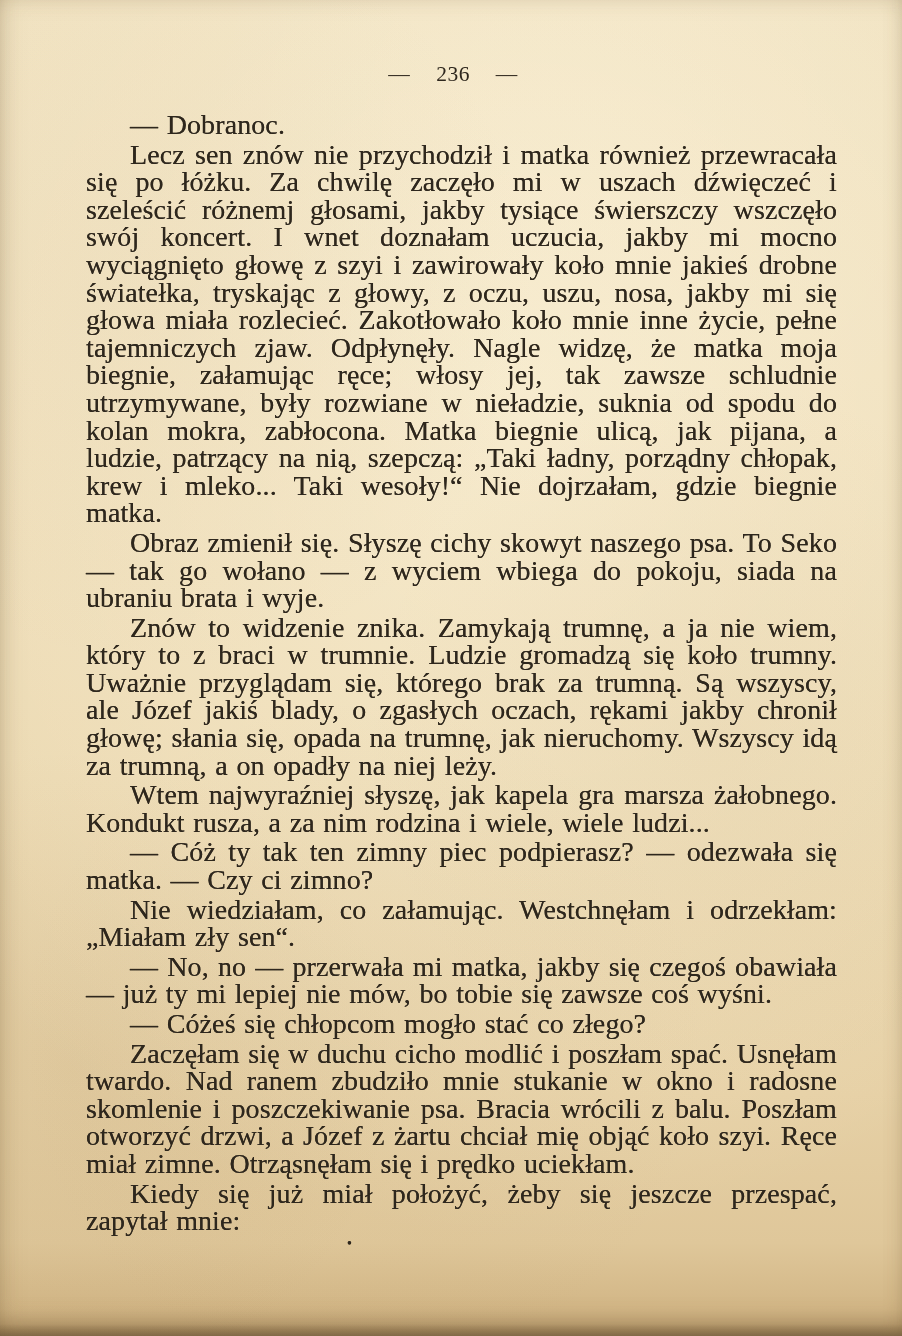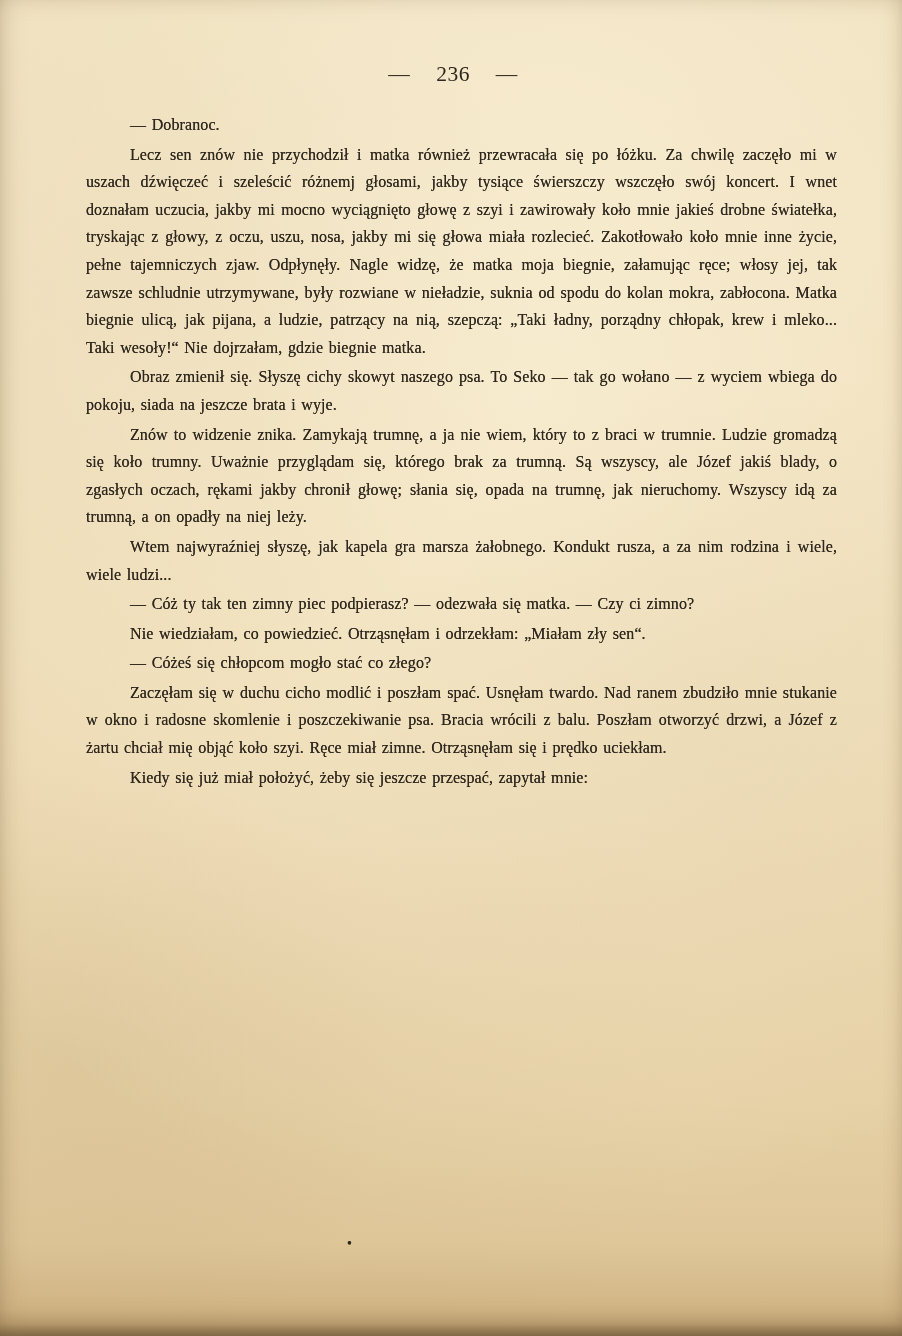--- a/index.html
+++ b/index.html
@@ -53,21 +53,21 @@
     box-sizing: border-box;
   }
   .text-block {
     position: absolute;
     left: 86px;
     top: 111px;
     width: 751px;
   }
   .text-block p {
     margin: 0 0 2px 0;
-    font-size: 16px;
+    font-size: 28px;
     line-height: 27.6px;
     text-align: justify;
     text-indent: 44px;
     letter-spacing: 0.1px;
     word-spacing: 1.5px;
     text-shadow: 0 0 0.6px rgba(46,39,29,0.85);
   }
   .end-mark {
     position: absolute;
     left: 347px;
@@ -90,25 +90,26 @@
 </head>
 <body>
 
 <div class="scan-page">
 
   <div class="page-number-row">— 236 —</div>
 
   <div class="text-block">
     <p>— Dobranoc.</p>
     <p>Lecz sen znów nie przychodził i matka również przewracała się po łóżku. Za chwilę zaczęło mi w uszach dźwięczeć i szeleścić różnemj głosami, jakby tysiące świerszczy wszczęło swój koncert. I wnet doznałam uczucia, jakby mi mocno wyciągnięto głowę z szyi i zawirowały koło mnie jakieś drobne światełka, tryskając z głowy, z oczu, uszu, nosa, jakby mi się głowa miała rozlecieć. Zakotłowało koło mnie inne życie, pełne tajemniczych zjaw. Odpłynęły. Nagle widzę, że matka moja biegnie, załamując ręce; włosy jej, tak zawsze schludnie utrzymywane, były rozwiane w nieładzie, suknia od spodu do kolan mokra, zabłocona. Matka biegnie ulicą, jak pijana, a ludzie, patrzący na nią, szepczą: „Taki ładny, porządny chłopak, krew i mleko... Taki wesoły!“ Nie dojrzałam, gdzie biegnie matka.</p>
-    <p>Obraz zmienił się. Słyszę cichy skowyt naszego psa. To Seko — tak go wołano — z wyciem wbiega do pokoju, siada na jeszcze brata i wyje.</p>
+    <p>Obraz zmienił się. Słyszę cichy skowyt naszego psa. To Seko — tak go wołano — z wyciem wbiega do pokoju, siada na ubraniu brata i wyje.</p>
     <p>Znów to widzenie znika. Zamykają trumnę, a ja nie wiem, który to z braci w trumnie. Ludzie gromadzą się koło trumny. Uważnie przyglądam się, którego brak za trumną. Są wszyscy, ale Józef jakiś blady, o zgasłych oczach, rękami jakby chronił głowę; słania się, opada na trumnę, jak nieruchomy. Wszyscy idą za trumną, a on opadły na niej leży.</p>
     <p>Wtem najwyraźniej słyszę, jak kapela gra marsza żałobnego. Kondukt rusza, a za nim rodzina i wiele, wiele ludzi...</p>
     <p>— Cóż ty tak ten zimny piec podpierasz? — odezwała się matka. — Czy ci zimno?</p>
-    <p>Nie wiedziałam, co powiedzieć. Otrząsnęłam i odrzekłam: „Miałam zły sen“.</p>
+    <p>Nie wiedziałam, co załamując. Westchnęłam i odrzekłam: „Miałam zły sen“.</p>
+    <p>— No, no — przerwała mi matka, jakby się czegoś obawiała — już ty mi lepiej nie mów, bo tobie się zawsze coś wyśni.</p>
     <p>— Cóżeś się chłopcom mogło stać co złego?</p>
     <p>Zaczęłam się w duchu cicho modlić i poszłam spać. Usnęłam twardo. Nad ranem zbudziło mnie stukanie w okno i radosne skomlenie i poszczekiwanie psa. Bracia wrócili z balu. Poszłam otworzyć drzwi, a Józef z żartu chciał mię objąć koło szyi. Ręce miał zimne. Otrząsnęłam się i prędko uciekłam.</p>
     <p>Kiedy się już miał położyć, żeby się jeszcze przespać, zapytał mnie:</p>
   </div>
 
   <div class="end-mark">•</div>
 
   <div class="bottom-edge"></div>
 </div>
 

